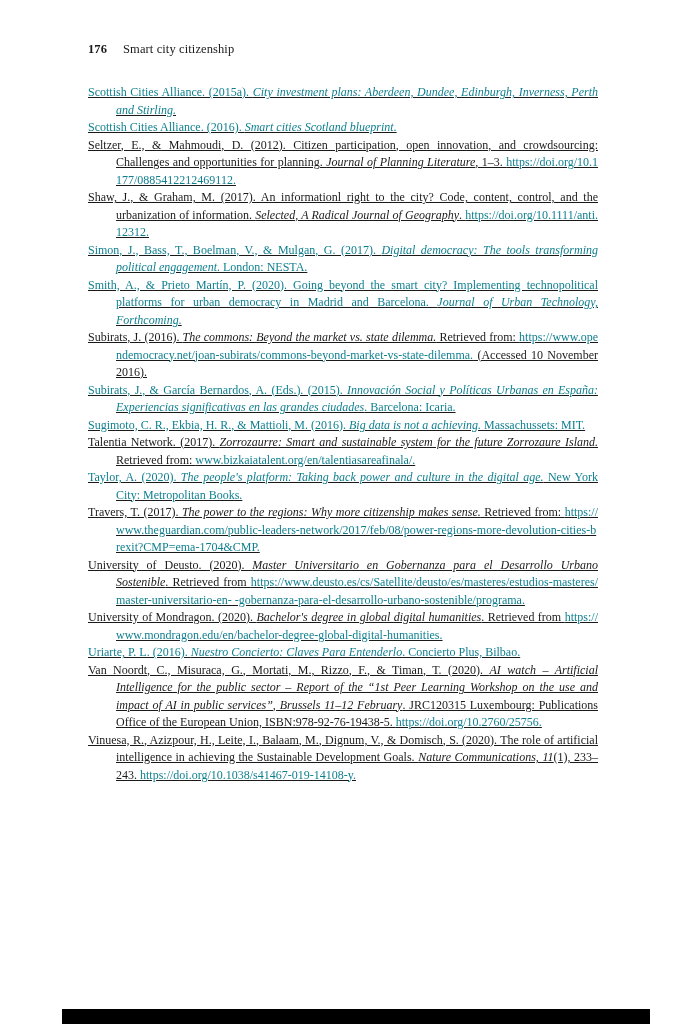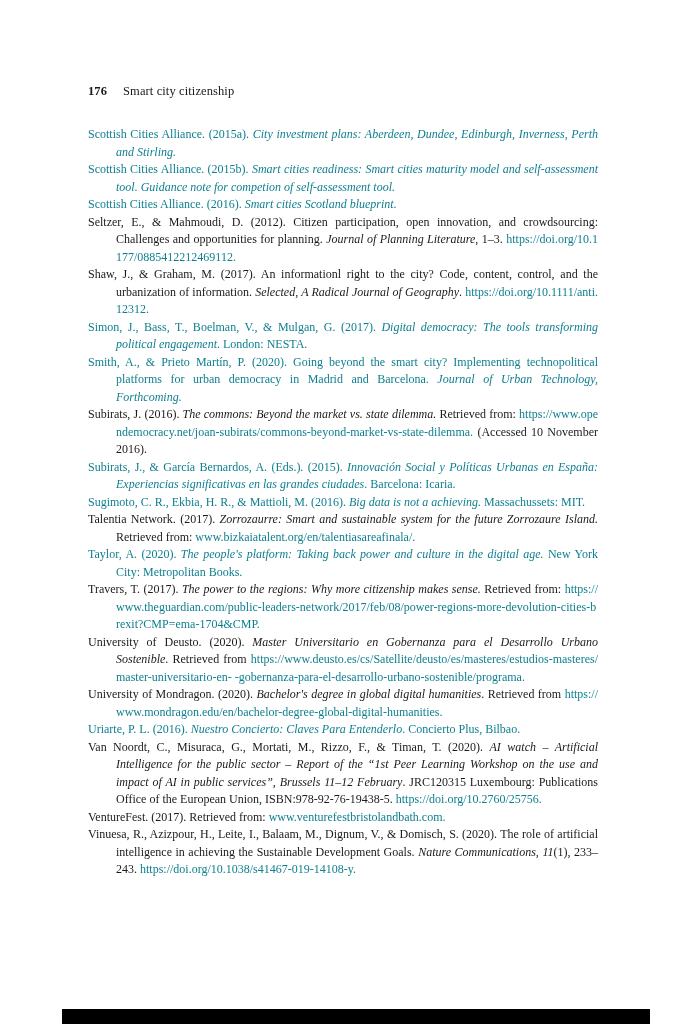--- a/index.html
+++ b/index.html
@@ -3,27 +3,28 @@
 <meta charset="utf-8">
 <style>
   * { margin: 0; padding: 0; box-sizing: border-box; }
   html, body { width: 682px; height: 1024px; background: #ffffff; }
   body {
     font-family: "Liberation Serif", serif;
     color: var(--text, #1a1a1a);
     position: relative;
     overflow: hidden;
   }
-  .page { padding: 84px 84px 0 88px; }
+  .page { padding: 42px 84px 0 88px; }
   .running-head { font-size: 12.5px; margin-bottom: 27px; letter-spacing: 0.1px; }
   .page-num { font-weight: bold; margin-right: 16px; }
   .refs {
     font-size: 12px;
     line-height: 17.5px;
     text-align: justify;
+    text-decoration: underline;
   }
   .ref {
     padding-left: 28px;
     text-indent: -28px;
     overflow-wrap: break-word;
   }
   .it { font-style: italic; }
   .lk { color: var(--link, #0e7f8f); }
   a.lk { text-decoration: none; word-break: break-all; cursor: pointer; }
   .bottom-bar {
@@ -37,33 +38,31 @@
 </style>
 </head>
 <body style="background: rgb(255, 255, 255);">
 
 <div class="page">
   <header class="running-head">
     <span class="page-num">176</span><span class="running-title">Smart city citizenship</span>
   </header>
   <main class="refs">
       <p class="ref"><span class="lk">Scottish Cities Alliance. (2015a). </span><span class="it lk">City investment plans: Aberdeen, Dundee, Edinburgh, Inverness, Perth and Stirling.</span></p>
-      <p class="ref"><span class="lk">Scottish Cities Alliance. (2015b). </span><span class="it lk">Smart cities readiness: Smart cities maturity model and self-assessment tool. Guidance note for competion of self-assessment tool.</span></p>
       <p class="ref"><span class="lk">Scottish Cities Alliance. (2016). </span><span class="it lk">Smart cities Scotland blueprint.</span></p>
       <p class="ref"><span class="">Seltzer, E., &amp; Mahmoudi, D. (2012). Citizen participation, open innovation, and crowdsourcing: Challenges and opportunities for planning. </span><span class="it ">Journal of Planning Literature</span><span class="">, 1–3. </span><a class="lk">https://doi.org/10.1177/0885412212469112.</a></p>
       <p class="ref"><span class="">Shaw, J., &amp; Graham, M. (2017). An informationl right to the city? Code, content, control, and the urbanization of information. </span><span class="it ">Selected, A Radical Journal of Geography</span><span class="">. </span><a class="lk">https://doi.org/10.1111/anti.12312.</a></p>
       <p class="ref"><span class="lk">Simon, J., Bass, T., Boelman, V., &amp; Mulgan, G. (2017). </span><span class="it lk">Digital democracy: The tools transforming political engagement</span><span class="lk">. London: NESTA.</span></p>
       <p class="ref"><span class="lk">Smith, A., &amp; Prieto Martín, P. (2020). Going beyond the smart city? Implementing technopolitical platforms for urban democracy in Madrid and Barcelona. </span><span class="it lk">Journal of Urban Technology, Forthcoming.</span></p>
       <p class="ref"><span class="">Subirats, J. (2016). </span><span class="it ">The commons: Beyond the market vs. state dilemma.</span><span class=""> Retrieved from: </span><a class="lk">https://www.opendemocracy.net/joan-subirats/commons-beyond-market-vs-state-dilemma.</a><span class=""> (Accessed 10 November 2016).</span></p>
       <p class="ref"><span class="lk">Subirats, J., &amp; García Bernardos, A. (Eds.). (2015). </span><span class="it lk">Innovación Social y Políticas Urbanas en España: Experiencias significativas en las grandes ciudades</span><span class="lk">. Barcelona: Icaria.</span></p>
       <p class="ref"><span class="lk">Sugimoto, C. R., Ekbia, H. R., &amp; Mattioli, M. (2016). </span><span class="it lk">Big data is not a achieving.</span><span class="lk"> Massachussets: MIT.</span></p>
       <p class="ref"><span class="">Talentia Network. (2017). </span><span class="it ">Zorrozaurre: Smart and sustainable system for the future Zorrozaure Island.</span><span class=""> Retrieved from: </span><a class="lk">www.bizkaiatalent.org/en/talentiasareafinala/.</a></p>
       <p class="ref"><span class="lk">Taylor, A. (2020). </span><span class="it lk">The people's platform: Taking back power and culture in the digital age.</span><span class="lk"> New York City: Metropolitan Books.</span></p>
       <p class="ref"><span class="">Travers, T. (2017). </span><span class="it ">The power to the regions: Why more citizenship makes sense.</span><span class=""> Retrieved from: </span><a class="lk">https://www.theguardian.com/public-leaders-network/2017/feb/08/power-regions-more-devolution-cities-brexit?CMP=ema-1704&amp;CMP.</a></p>
       <p class="ref"><span class="">University of Deusto. (2020). </span><span class="it ">Master Universitario en Gobernanza para el Desarrollo Urbano Sostenible</span><span class="">. Retrieved from </span><a class="lk">https://www.deusto.es/cs/Satellite/deusto/es/masteres/estudios-masteres/master-universitario-en- -gobernanza-para-el-desarrollo-urbano-sostenible/programa.</a></p>
       <p class="ref"><span class="">University of Mondragon. (2020). </span><span class="it ">Bachelor's degree in global digital humanities</span><span class="">. Retrieved from </span><a class="lk">https://www.mondragon.edu/en/bachelor-degree-global-digital-humanities.</a></p>
       <p class="ref"><span class="lk">Uriarte, P. L. (2016). </span><span class="it lk">Nuestro Concierto: Claves Para Entenderlo</span><span class="lk">. Concierto Plus, Bilbao.</span></p>
       <p class="ref"><span class="">Van Noordt, C., Misuraca, G., Mortati, M., Rizzo, F., &amp; Timan, T. (2020). </span><span class="it ">AI watch – Artificial Intelligence for the public sector – Report of the “1st Peer Learning Workshop on the use and impact of AI in public services”, Brussels 11–12 February</span><span class="">. JRC120315 Luxembourg: Publications Office of the European Union, ISBN:978-92-76-19438-5. </span><a class="lk">https://doi.org/10.2760/25756.</a></p>
-      <p class="ref"><span class="">VentureFest. (2017). Retrieved from: </span><a class="lk">www.venturefestbristolandbath.com.</a></p>
       <p class="ref"><span class="">Vinuesa, R., Azizpour, H., Leite, I., Balaam, M., Dignum, V., &amp; Domisch, S. (2020). The role of artificial intelligence in achieving the Sustainable Development Goals. </span><span class="it ">Nature Communications, 11</span><span class="">(1), 233–243. </span><a class="lk">https://doi.org/10.1038/s41467-019-14108-y.</a></p>
     </main>
 </div>
 <div class="bottom-bar"></div>
 
 </body></html>

